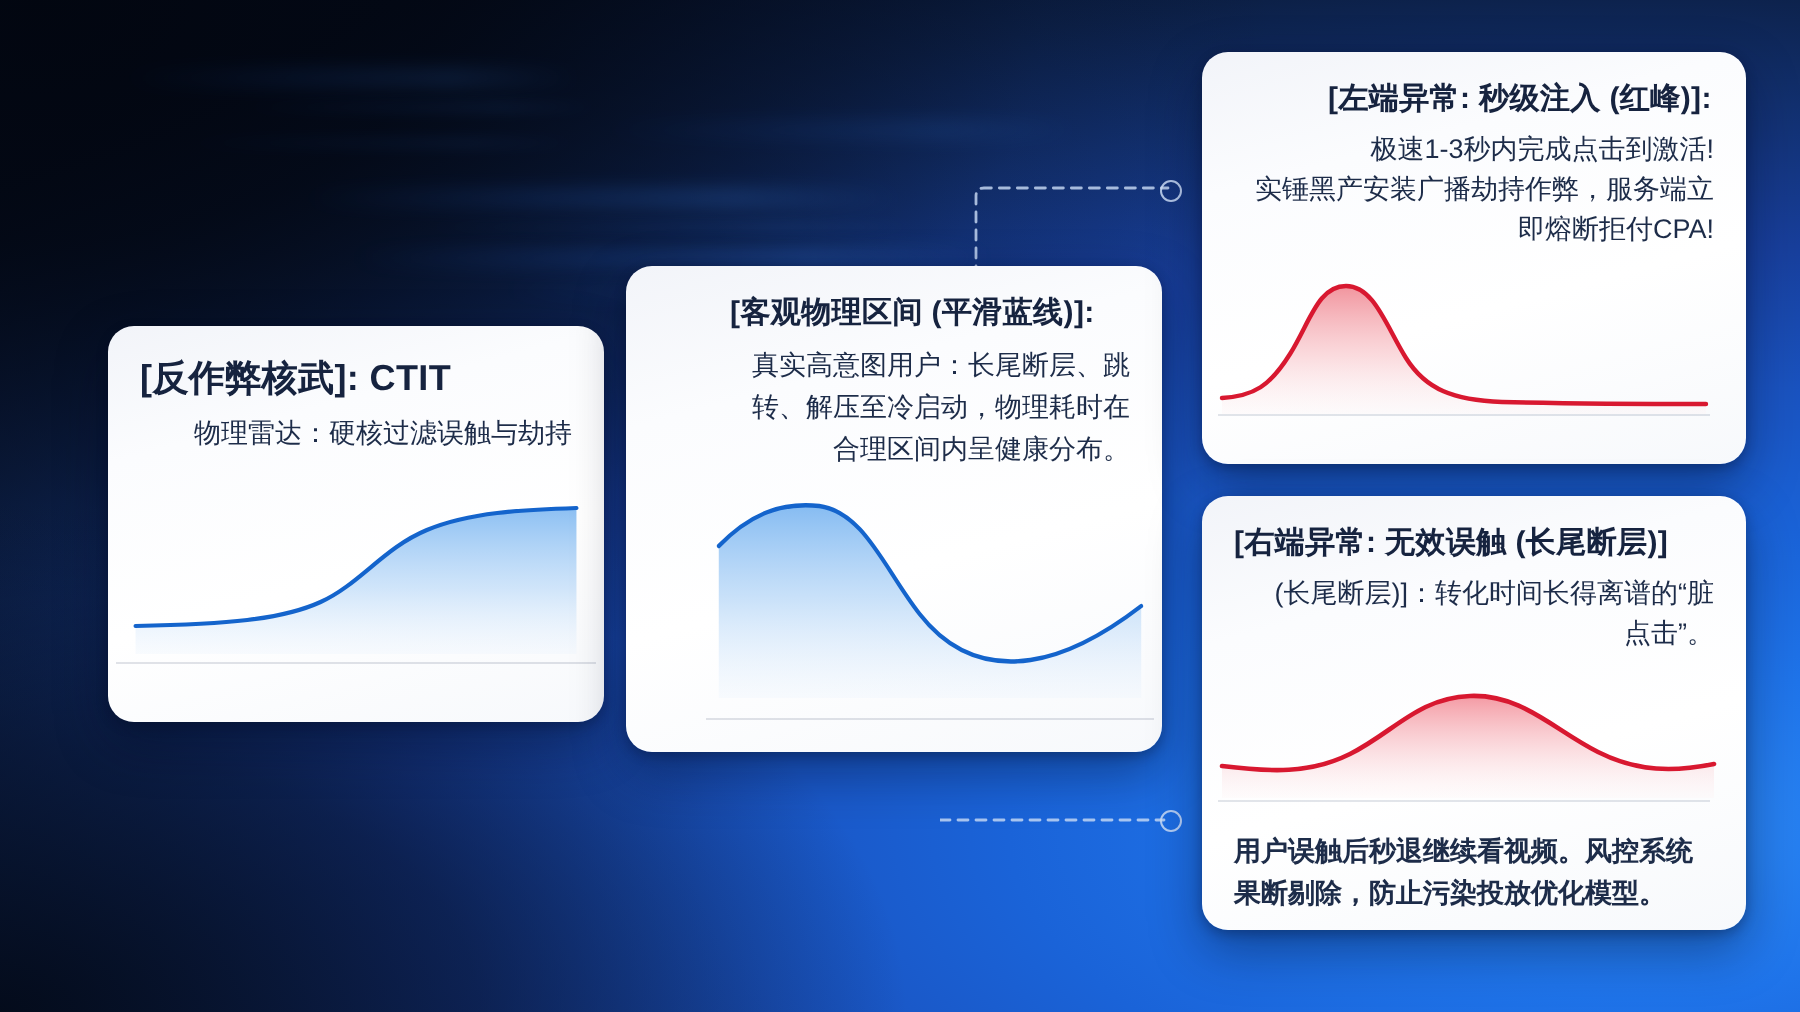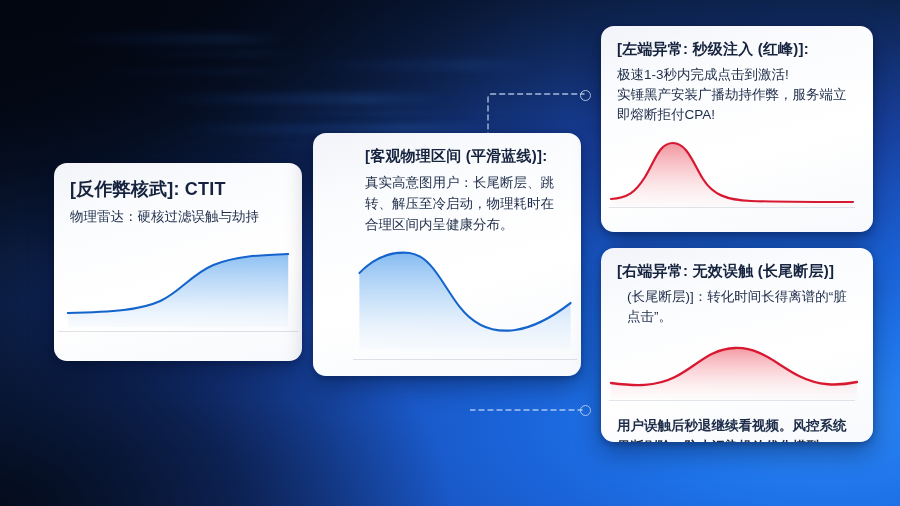--- a/index.html
+++ b/index.html
@@ -54,44 +54,45 @@
   .card-inner { padding: 14px 16px 0 16px; }
   .card-title {
     color: #16233f;
     font-weight: bold;
     letter-spacing: .2px;
     white-space: nowrap;
   }
   .card-body {
     color: #1d2c49;
     margin-top: 6px;
+    text-align: right;
   }
   .card-foot {
     color: #1d2c49;
     padding: 6px 16px 0 16px;
     font-weight: bold;
   }
   .chart { position: relative; width: 100%; }
   .chart svg { display: block; width: 100%; height: 100%; }
 
   
   #card-ctit       { left: 54px;  top: 163px; width: 248px; height: 198px; }
   #card-physical   { left: 313px; top: 133px; width: 268px; height: 243px; padding-left: 36px; }
   #card-leftanom   { left: 601px; top: 26px;  width: 272px; height: 206px; }
-  #card-rightanom  { left: 601px; top: 248px; width: 272px; height: 194px; }
+  #card-rightanom  { left: 601px; top: 248px; width: 272px; height: 217px; }
 
   #card-ctit .card-title      { font-size: 18px; }
   #card-ctit .card-body       { font-size: 13.5px; line-height: 20px; }
   #card-ctit .chart           { height: 92px; margin-top: 16px; }
 
   #card-physical .card-title  { font-size: 15px; }
   #card-physical .card-body   { font-size: 13.5px; line-height: 21px; white-space: pre-line; }
   #card-physical .chart       { height: 118px; margin-top: 10px; }
 
-  #card-leftanom .card-title  { font-size: 15px; }
+  #card-leftanom .card-title  { font-size: 15px; margin-left: 47px; }
   #card-leftanom .card-body   { font-size: 13.5px; line-height: 20px; white-space: pre-line; }
   #card-leftanom .chart       { height: 82px; margin-top: 6px; }
 
   #card-rightanom .card-title { font-size: 15px; }
   #card-rightanom .card-body  { font-size: 13.5px; line-height: 20px; white-space: pre-line; margin-left: 10px; }
   #card-rightanom .chart      { height: 70px; margin-top: 12px; }
   #card-rightanom .card-foot  { font-size: 13.5px; line-height: 21px; white-space: pre-line; }
 
   
   .baseline {

